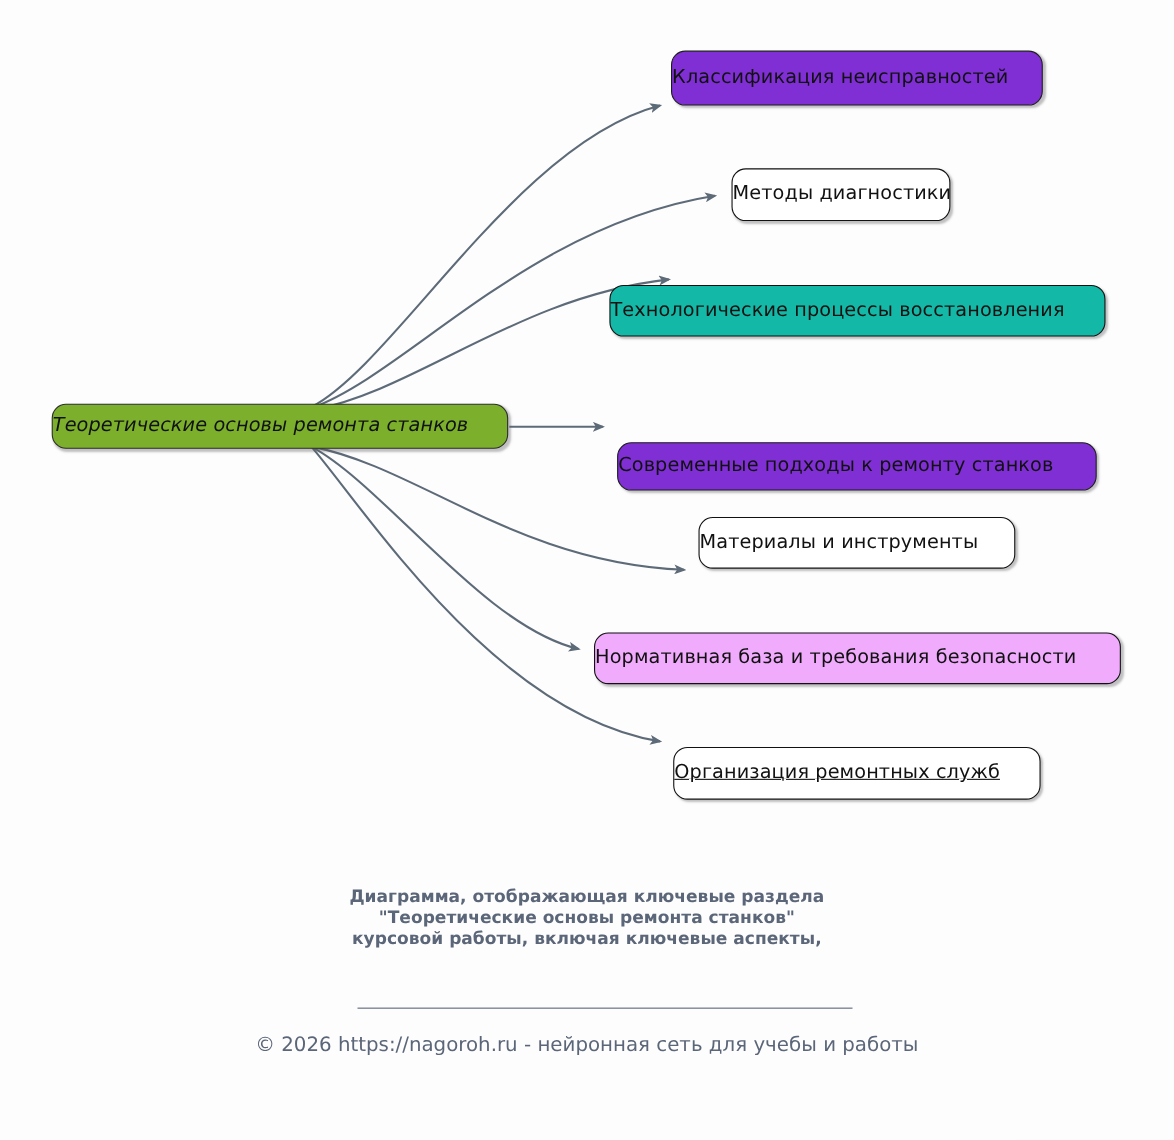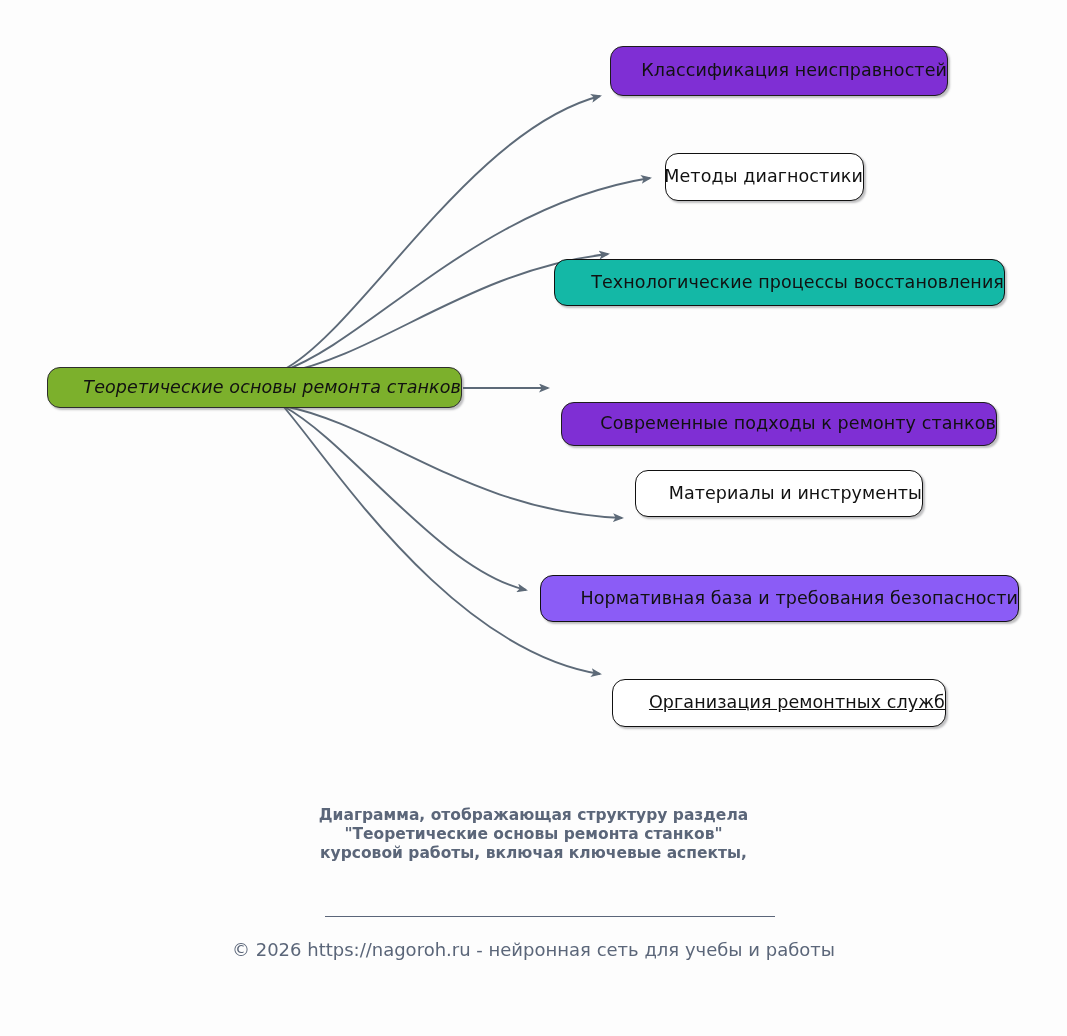--- a/index.html
+++ b/index.html
@@ -24,21 +24,21 @@
     top: 0;
     width: 1067px;
     height: 1036px;
     pointer-events: none;
   }
   .node {
     position: absolute;
     box-sizing: border-box;
     display: flex;
     align-items: center;
-    justify-content: flex-end;
+    justify-content: flex-start;
     border: 1.6px solid #111111;
     border-radius: 13px;
     background: #ffffff;
     color: #111111;
     font-family: "DejaVu Sans", sans-serif;
     font-size: 17.5px;
     line-height: 1;
     letter-spacing: 0.1px;
     white-space: nowrap;
     box-shadow: 2px 2px 2px rgba(90, 90, 95, 0.38);
@@ -119,30 +119,30 @@
       </div>
       <div class="node" style="left: 554px; top: 259px; width: 451px; height: 47px; background: #14b8a6; color: rgb(17, 17, 17);">
         <span>Технологические процессы восстановления</span>
       </div>
       <div class="node highlight" style="left: 561px; top: 366px; width: 436px; height: 44px; background: rgb(127, 47, 212); color: rgb(17, 17, 17); margin-top: 36px;">
         <span>Современные подходы к ремонту станков</span>
       </div>
       <div class="node" style="left: 635px; top: 470px; width: 288px; height: 47px; background: rgb(255, 255, 255); color: rgb(17, 17, 17);">
         <span>Материалы и инструменты</span>
       </div>
-      <div class="node" style="left: 540px; top: 575px; width: 479px; height: 47px; background: #8b5cf6; color: rgb(17, 17, 17);">
+      <div class="node" style="left: 540px; top: 575px; width: 479px; height: 47px; background: #f0abfc; color: rgb(17, 17, 17);">
         <span>Нормативная база и требования безопасности</span>
       </div>
       <div class="node" style="left: 612px; top: 679px; width: 334px; height: 48px; background: rgb(255, 255, 255); color: rgb(17, 17, 17); text-decoration: underline;">
         <span>Организация ремонтных служб</span>
       </div>
     </div>
 
   <div class="caption">
-      <span class="caption-line">Диаграмма, отображающая структуру раздела</span>
+      <span class="caption-line">Диаграмма, отображающая ключевые раздела</span>
       <span class="caption-line">"Теоретические основы ремонта станков"</span>
       <span class="caption-line">курсовой работы, включая ключевые аспекты,</span>
     </div>
 
   <div class="divider"></div>
 
   <div class="footer">© 2026 https://nagoroh.ru - нейронная сеть для учебы и работы</div>
 
 </div>
 

